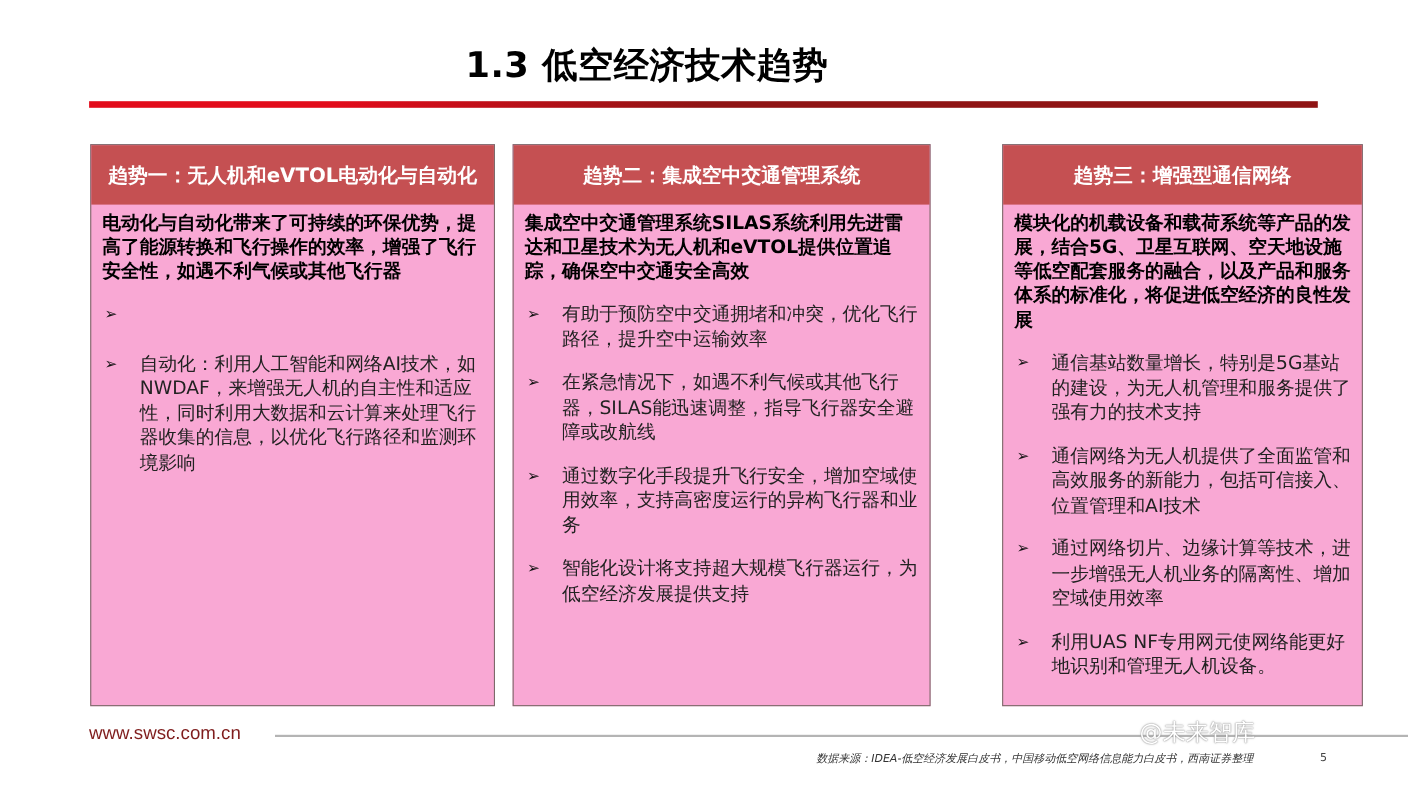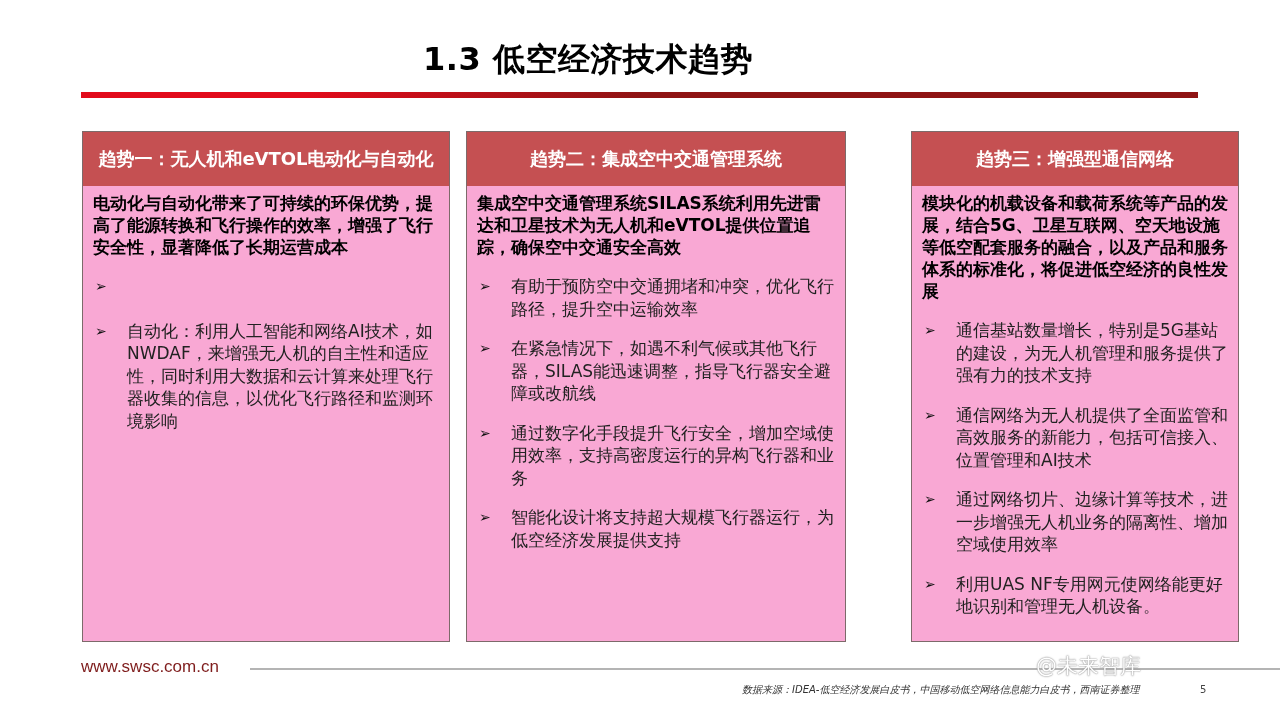--- a/index.html
+++ b/index.html
@@ -63,21 +63,21 @@
     }
   </style>
 </head>
 <body>
 
 <div class="page-title">1.3 低空经济技术趋势</div>
 <div class="title-bar"></div>
 
 <div class="card" style="left:82px; width:368px;">
   <div class="card-header">趋势一：无人机和eVTOL电动化与自动化</div>
-  <div class="card-summary">电动化与自动化带来了可持续的环保优势，提高了能源转换和飞行操作的效率，增强了飞行安全性，显著降低了长期运营成本</div>
+  <div class="card-summary">电动化与自动化带来了可持续的环保优势，提高了能源转换和飞行操作的效率，增强了飞行安全性，如遇不利气候或其他飞行器</div>
   <ul class="bullets">
     <li class="bullet">
       <span class="arrow">➢</span>
     </li>
     <li class="bullet" style="margin-top:22px;">
       <span class="arrow">➢</span>
       <span class="btext">自动化：利用人工智能和网络AI技术，如NWDAF，来增强无人机的自主性和适应性，同时利用大数据和云计算来处理飞行器收集的信息，以优化飞行路径和监测环境影响</span>
     </li>
   </ul>
 </div>

